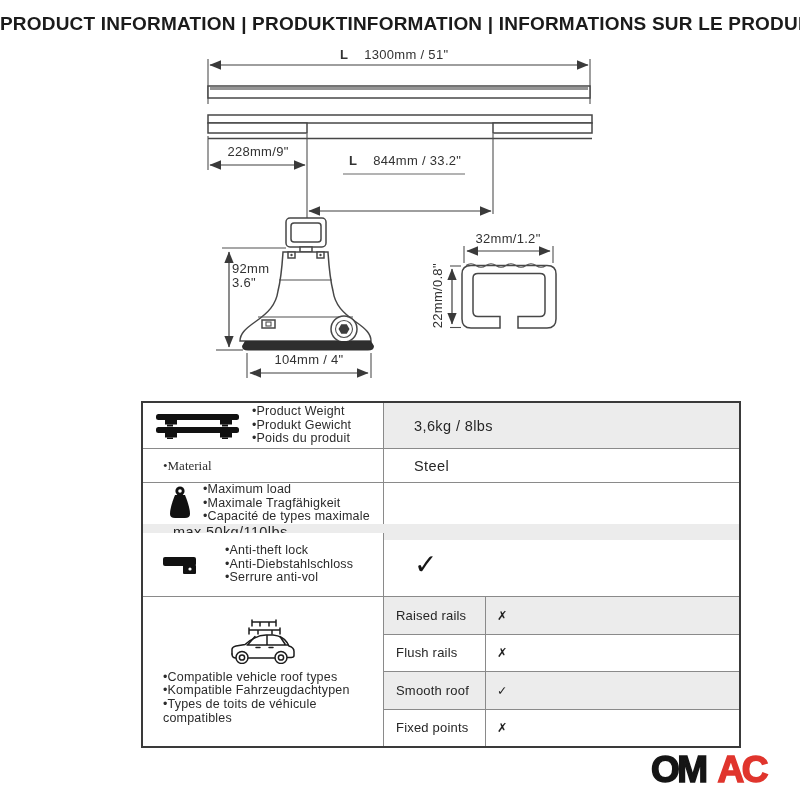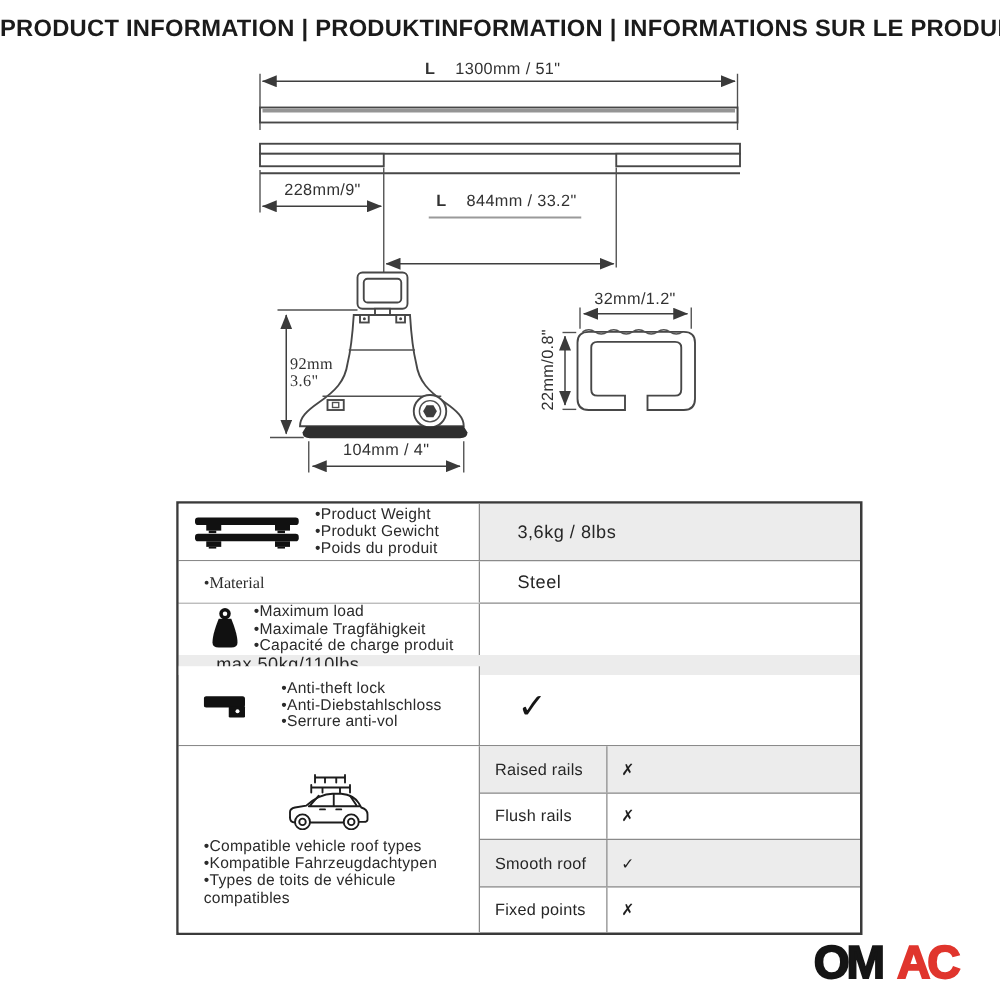--- a/index.html
+++ b/index.html
@@ -15,21 +15,21 @@
   .tl2{stroke:#474747;stroke-width:1.6;fill:none;}
   .dl{stroke:#3f3f3f;stroke-width:1.2;fill:none;}
   .dark{fill:#2e2e2e;stroke:none;}
   
   .dim{position:absolute;font-size:13px;color:#323232;letter-spacing:.3px;white-space:nowrap;line-height:13.5px;}
   .dim.c{text-align:center;}
   .dim.flexl{display:flex;gap:16px;}
   .dim .pfx{font-weight:bold;}
   .rot{transform:rotate(-90deg);transform-origin:center;}
   
-  .spec{position:absolute;left:141px;top:401px;width:549px;height:347px;box-sizing:border-box;
+  .spec{position:absolute;left:141px;top:401px;width:600px;height:347px;box-sizing:border-box;
         border:2px solid #3a3a3a;background:#fff;display:flex;flex-direction:column;}
   .srow{display:flex;box-sizing:border-box;border-bottom:1px solid #8a8a8a;}
   .srow.last{border-bottom:none;flex:1;}
   .lcell{width:241px;box-sizing:border-box;border-right:1px solid #8a8a8a;
          display:flex;align-items:center;background:#fff;}
   .vcell{flex:1;display:flex;align-items:center;font-size:14.5px;letter-spacing:.4px;
          padding-left:30px;box-sizing:border-box;color:#262626;}
   .gray{background:#ececec;}
   .lines{font-size:12.5px;line-height:13.6px;letter-spacing:.2px;color:#2b2b2b;}
   .r1{height:46px;} .r2{height:34px;} .r3{height:50px;flex-direction:column;} .r4{height:64px;}
@@ -123,21 +123,21 @@
 
   <div class="dim flexl" style="left:340px;top:48px;">
     <span class="pfx">L</span>
     <span>1300mm / 51"</span>
   </div>
   <div class="dim c" style="left:208px;top:145px;width:100px;">228mm/9"</div>
   <div class="dim flexl" style="left:349px;top:154px;">
     <span class="pfx">L</span>
     <span>844mm / 33.2"</span>
   </div>
-  <div class="dim" style="left:232px;top:284px;font-family:Liberation Serif, serif;">
+  <div class="dim" style="left:232px;top:262px;">
     <div>92mm</div>
     <div>3.6"</div>
   </div>
   <div class="dim c" style="left:247px;top:353px;width:124px;">104mm / 4"</div>
   <div class="dim c" style="left:458px;top:232px;width:100px;">32mm/1.2"</div>
   <div class="dim c rot" style="left:397px;top:289px;width:82px;">22mm/0.8"</div>
 
   <div class="spec">
 
     <div class="srow r1">
@@ -171,21 +171,21 @@
     <div class="srow r3">
       <div class="lcell">
         <svg width="30" height="34" viewBox="0 0 30 34" style="margin-left:22px">
           <circle cx="15" cy="5" r="4.6" fill="#111"></circle>
           <circle cx="15" cy="5" r="1.8" fill="#fff"></circle>
           <path d="M10,9 L20,9 C22,14 25,22 25,28 Q25,32 20,32 L10,32 Q5,32 5,28 C5,22 8,14 10,9 Z" fill="#111"></path>
         </svg>
         <div class="lines" style="margin-left:8px">
           <div>•Maximum load</div>
           <div>•Maximale Tragfähigkeit</div>
-          <div>•Capacité de charge produit</div>
+          <div>•Capacité de types maximale</div>
         </div>
       </div>
       <div class="vcell gray">max 50kg/110lbs</div>
     </div>
 
     <div class="srow r4">
       <div class="lcell">
         <svg width="38" height="20" viewBox="0 0 38 20" style="margin-left:20px">
           <rect x="0" y="2" width="33" height="9" rx="2" fill="#111"></rect>
           <rect x="20" y="10" width="13" height="9" rx="1" fill="#111"></rect>

